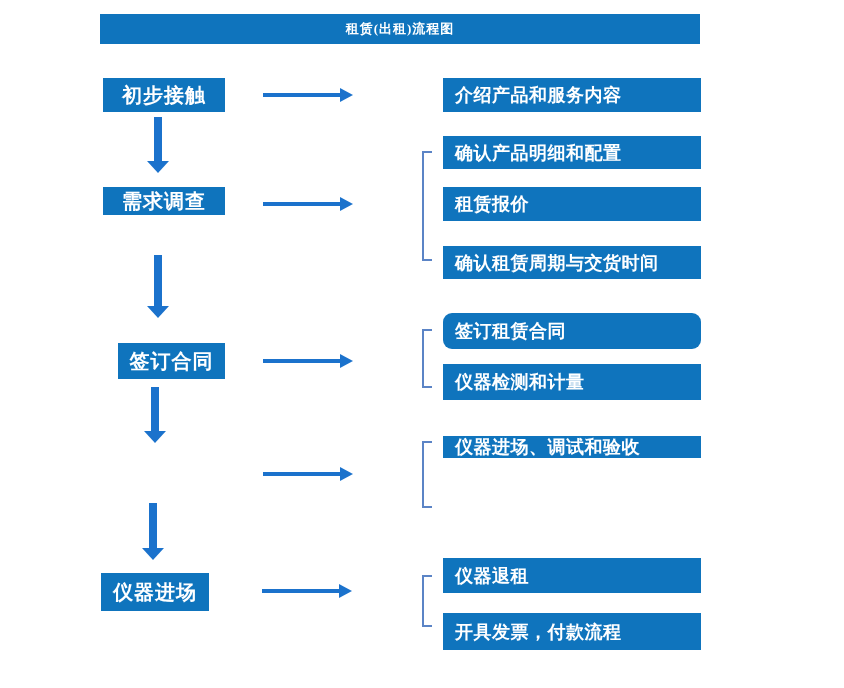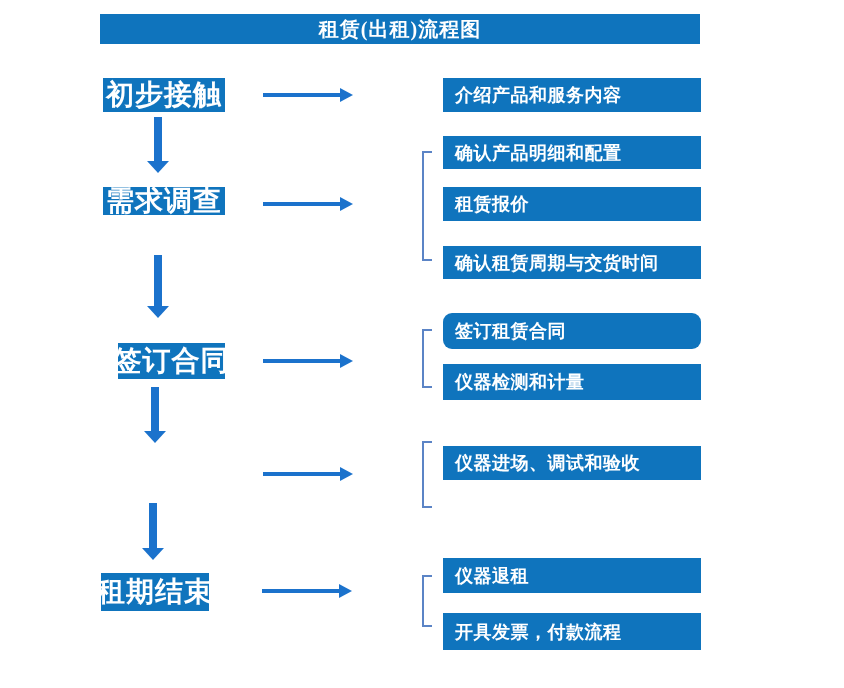--- a/index.html
+++ b/index.html
@@ -24,26 +24,26 @@
     color: var(--text);
     font-weight: bold;
     display: flex;
     align-items: center;
     box-sizing: border-box;
     white-space: nowrap;
   }
   .title-bar {
     left: 100px; top: 14px; width: 600px; height: 30px;
     justify-content: center;
-    font-size: 20px;
+    font-size: 13px;
     letter-spacing: 1px;
   }
   .step {
     justify-content: center;
-    font-size: 28px;
+    font-size: 20px;
     letter-spacing: 1px;
   }
   .out {
     left: 443px; width: 258px;
     padding-left: 12px;
     font-size: 18px;
     letter-spacing: 0.5px;
     text-align: right;
   }
   .h-arrow { position: absolute; width: 90px; height: 16px; }
@@ -80,21 +80,21 @@
 </head>
 <body>
 
 <div class="canvas">
 
   <div class="box title-bar">租赁(出租)流程图</div>
 
   <div class="box step" style="left:103px; top:78px;  width:122px; height:34px;">初步接触</div>
   <div class="box step" style="left:103px; top:187px; width:122px; height:28px;">需求调查</div>
   <div class="box step" style="left:118px; top:343px; width:107px; height:36px;">签订合同</div>
-  <div class="box step" style="left:101px; top:573px; width:108px; height:38px;">租期结束</div>
+  <div class="box step" style="left:101px; top:573px; width:108px; height:38px;">仪器进场</div>
 
   <div class="v-arrow" style="left:147px; top:117px; height:56px;">
     <div class="shaft"></div>
     <div class="head"></div>
   </div>
   <div class="v-arrow" style="left:147px; top:255px; height:63px;">
     <div class="shaft"></div>
     <div class="head"></div>
   </div>
   <div class="v-arrow" style="left:144px; top:387px; height:56px;">
@@ -131,17 +131,17 @@
   <div class="bracket" style="top:329px; height:59px;"></div>
   <div class="bracket" style="top:441px; height:67px;"></div>
   <div class="bracket" style="top:575px; height:52px;"></div>
 
   <div class="box out" style="top:78px;  height:34px;">介绍产品和服务内容</div>
   <div class="box out" style="top:136px; height:33px;">确认产品明细和配置</div>
   <div class="box out" style="top:187px; height:34px;">租赁报价</div>
   <div class="box out" style="top:246px; height:33px;">确认租赁周期与交货时间</div>
   <div class="box out" style="top:313px; height:36px;border-radius:9px;">签订租赁合同</div>
   <div class="box out" style="top:364px; height:36px;">仪器检测和计量</div>
-  <div class="box out" style="top:446px; height:34px;">仪器进场、调试和验收</div>
+  <div class="box out" style="top:436px; height:22px;">仪器进场、调试和验收</div>
   <div class="box out" style="top:558px; height:35px;">仪器退租</div>
   <div class="box out" style="top:613px; height:37px;">开具发票，付款流程</div>
 
 </div>
 
 </body></html>

